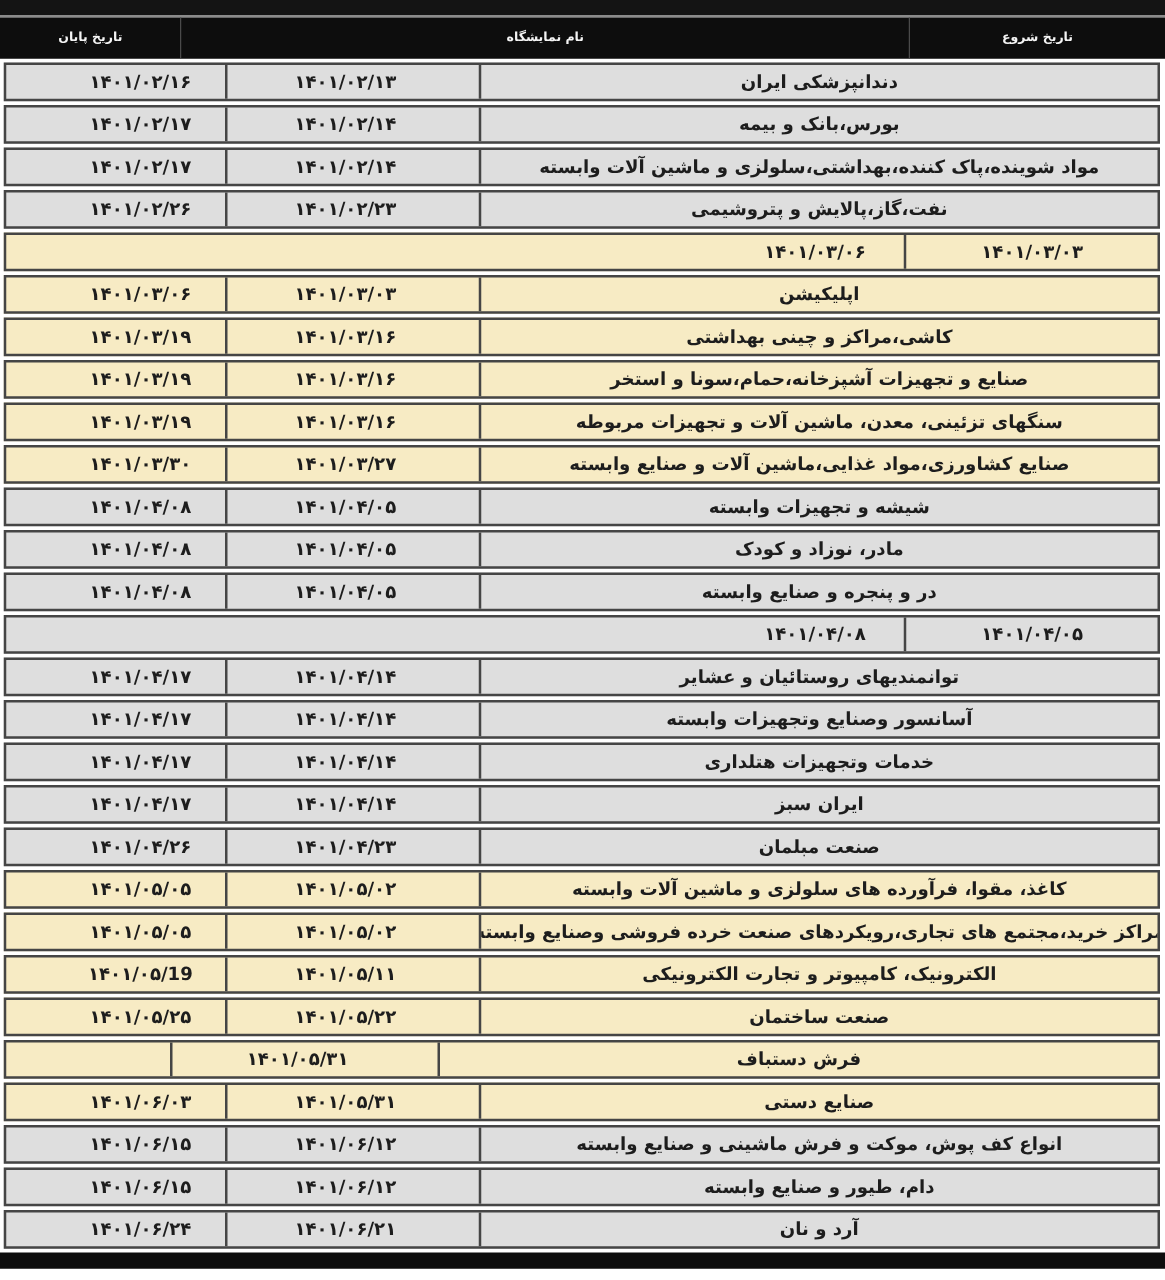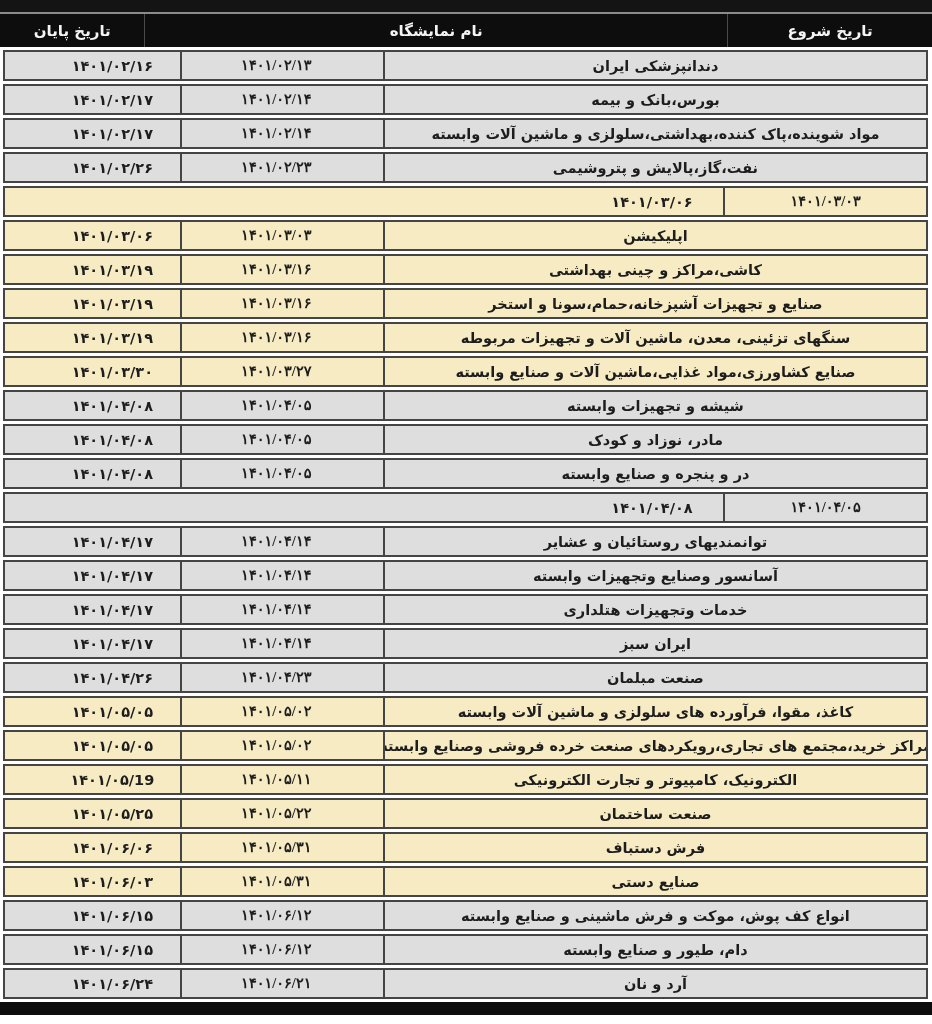--- a/index.html
+++ b/index.html
@@ -29,21 +29,21 @@
     background: #0d0d0d;
     display: flex;
     align-items: center;
     color: #f4f4f4;
   }
   .table-header .hcell {
     display: flex;
     align-items: center;
     justify-content: center;
     height: 100%;
-    font-size: 15px;
+    font-size: 10px;
     font-weight: bold;
     box-sizing: border-box;
   }
   .hcell-name  { width: 62.5%; border-left: 1px solid #4a4a4a; }
   .hcell-start { width: 22%;   border-left: 1px solid #4a4a4a; }
   .hcell-end   { width: 15.5%; }
 
   
   .table-body {
     padding: 3px 4px 0 3px;
@@ -65,21 +65,21 @@
     align-items: center;
     justify-content: center;
     box-sizing: border-box;
     font-size: 14.5px;
     font-weight: bold;
     color: #1d1d1d;
     white-space: nowrap;
     overflow: hidden;
   }
   .cell-name  { width: 62.5%; border-left: 2px solid #454545; margin-left: 12px; }
-  .cell-start { width: 22%;   border-left: 2px solid #454545; letter-spacing: 0.5px; font-family: Liberation Serif, serif; }
+  .cell-start { width: 22%;   border-left: 2px solid #454545; letter-spacing: 0.5px; }
   .cell-end   { width: 15.5%; letter-spacing: 0.5px; margin-left: 40px; }
 
   .bottom-bar {
     height: 13px;
     background: #0d0d0d;
     margin-top: 1px;
   }
 </style>
 </head>
 <body>
@@ -228,21 +228,20 @@
 
   <div class="row hl">
     <div class="cell cell-name">صنعت ساختمان</div>
     <div class="cell cell-start">۱۴۰۱/۰۵/۲۲</div>
     <div class="cell cell-end">۱۴۰۱/۰۵/۲۵</div>
   </div>
 
   <div class="row hl">
     <div class="cell cell-name">فرش دستباف</div>
     <div class="cell cell-start">۱۴۰۱/۰۵/۳۱</div>
-    <div class="cell cell-end">۱۴۰۱/۰۶/۰۶</div>
   </div>
 
   <div class="row hl">
     <div class="cell cell-name">صنایع دستی</div>
     <div class="cell cell-start">۱۴۰۱/۰۵/۳۱</div>
     <div class="cell cell-end">۱۴۰۱/۰۶/۰۳</div>
   </div>
 
   <div class="row">
     <div class="cell cell-name">انواع کف پوش، موکت و فرش ماشینی و صنایع وابسته</div>

